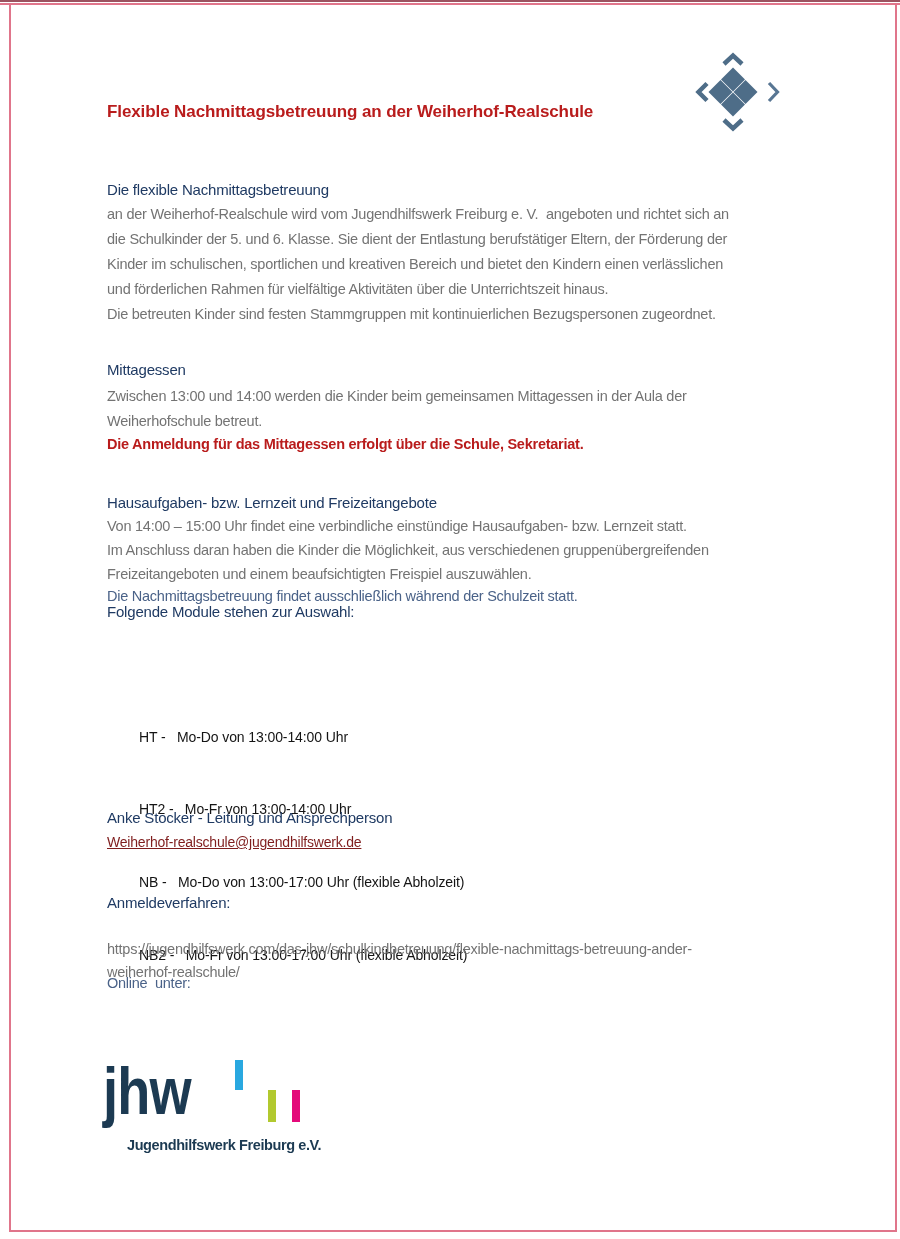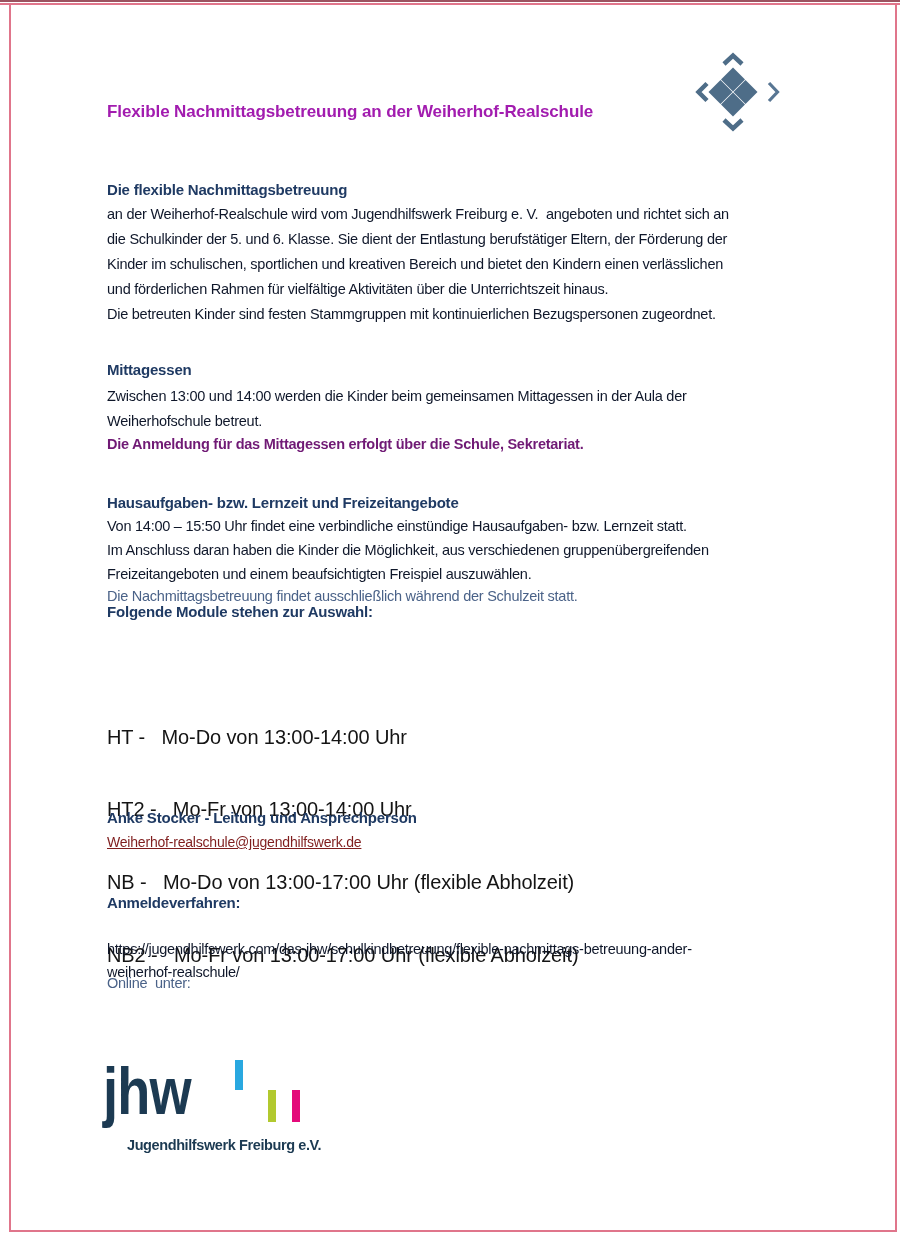--- a/index.html
+++ b/index.html
@@ -5,27 +5,27 @@
   html,body{margin:0;padding:0;}
   body{
     width:900px;height:1239px;background:#ffffff;position:relative;
     font-family:"Liberation Sans", sans-serif;overflow:hidden;
   }
   .top-dark-edge{position:absolute;top:0;left:0;right:0;height:2px;background:#9c5260;}
   .top-pink-edge{position:absolute;top:3px;left:0;right:0;height:2px;background:#e0758b;}
   .page-border{position:absolute;left:9px;top:4px;right:3px;bottom:7px;
     border-left:2px solid #e0758b;border-right:2px solid #e0758b;border-bottom:2px solid #e0758b;}
   .abs{position:absolute;left:107px;}
-  .title{top:102px;font-size:17px;font-weight:bold;color:#a21caf;letter-spacing:-0.1px;}
-  .h{font-size:15px;font-weight:bold;color:#1f3a63;letter-spacing:-0.2px;}
-  .body-txt{font-size:14.5px;color:#0f172a;line-height:25px;white-space:pre;letter-spacing:-0.25px;}
+  .title{top:102px;font-size:17px;font-weight:bold;color:#b91c1c;letter-spacing:-0.1px;}
+  .h{font-size:15px;font-weight:normal;color:#1f3a63;letter-spacing:-0.2px;}
+  .body-txt{font-size:14.5px;color:#737373;line-height:25px;white-space:pre;letter-spacing:-0.25px;}
   .tight{line-height:24.2px;}
-  .bold-black{font-weight:bold;color:#701a75;}
+  .bold-black{font-weight:bold;color:#b91c1c;}
   .slate{color:#4a6288;}
-  .modules{font-size:20px;color:#141414;line-height:24.3px;white-space:pre;letter-spacing:-0.1px;}
+  .modules{font-size:14px;color:#141414;line-height:24.3px;white-space:pre;letter-spacing:-0.1px;margin-left:32px;}
   .email-link{top:834px;font-size:14px;color:#7f1d1d;text-decoration:underline;letter-spacing:-0.2px;cursor:pointer;}
   .url{white-space:pre;line-height:23px;}
   
   .mark{position:absolute;left:690px;top:42px;width:100px;height:100px;}
   
   .jhw-word{position:absolute;left:103px;top:1058px;font-size:66px;font-weight:bold;color:#1c3a52;
     transform:scaleX(0.82);transform-origin:left top;letter-spacing:-1px;line-height:1;}
   .bar{position:absolute;width:8px;}
   .bar-blue{left:235px;top:1060px;height:30px;background:#29a8e0;}
   .bar-green{left:268px;top:1090px;height:32px;background:#b2c92f;}
@@ -62,21 +62,21 @@
 Kinder im schulischen, sportlichen und kreativen Bereich und bietet den Kindern einen verlässlichen
 und förderlichen Rahmen für vielfältige Aktivitäten über die Unterrichtszeit hinaus.
 Die betreuten Kinder sind festen Stammgruppen mit kontinuierlichen Bezugspersonen zugeordnet.</div>
 
 <div class="abs h" style="top:361px">Mittagessen</div>
 <div class="abs body-txt" style="top:384px">Zwischen 13:00 und 14:00 werden die Kinder beim gemeinsamen Mittagessen in der Aula der
 Weiherhofschule betreut.</div>
 <div class="abs body-txt bold-black" style="top:432px">Die Anmeldung für das Mittagessen erfolgt über die Schule, Sekretariat.</div>
 
 <div class="abs h" style="top:494px">Hausaufgaben- bzw. Lernzeit und Freizeitangebote</div>
-<div class="abs body-txt tight" style="top:514px">Von 14:00 – 15:50 Uhr findet eine verbindliche einstündige Hausaufgaben- bzw. Lernzeit statt.
+<div class="abs body-txt tight" style="top:514px">Von 14:00 – 15:00 Uhr findet eine verbindliche einstündige Hausaufgaben- bzw. Lernzeit statt.
 Im Anschluss daran haben die Kinder die Möglichkeit, aus verschiedenen gruppenübergreifenden
 Freizeitangeboten und einem beaufsichtigten Freispiel auszuwählen.</div>
 <div class="abs body-txt slate" style="top:584px">Die Nachmittagsbetreuung findet ausschließlich während der Schulzeit statt.</div>
 
 <div class="abs h" style="top:603px">Folgende Module stehen zur Auswahl:</div>
 <div class="abs modules" style="top:676px">
   <div>HT -   Mo-Do von 13:00-14:00 Uhr</div>
   <div>HT2 -   Mo-Fr von 13:00-14:00 Uhr</div>
   <div>NB -   Mo-Do von 13:00-17:00 Uhr (flexible Abholzeit)</div>
   <div>NB2 -   Mo-Fr von 13:00-17:00 Uhr (flexible Abholzeit)</div>

